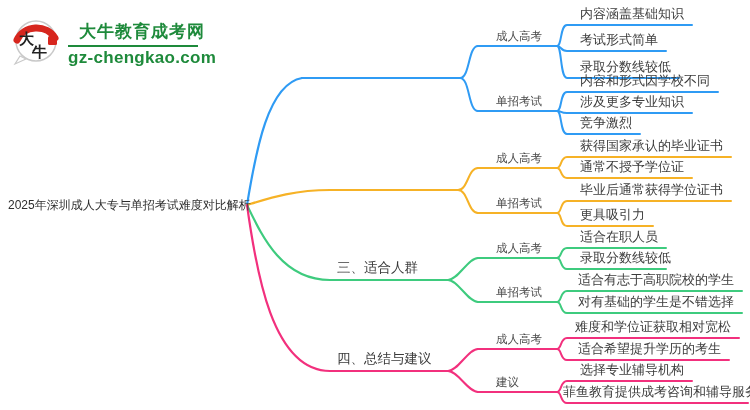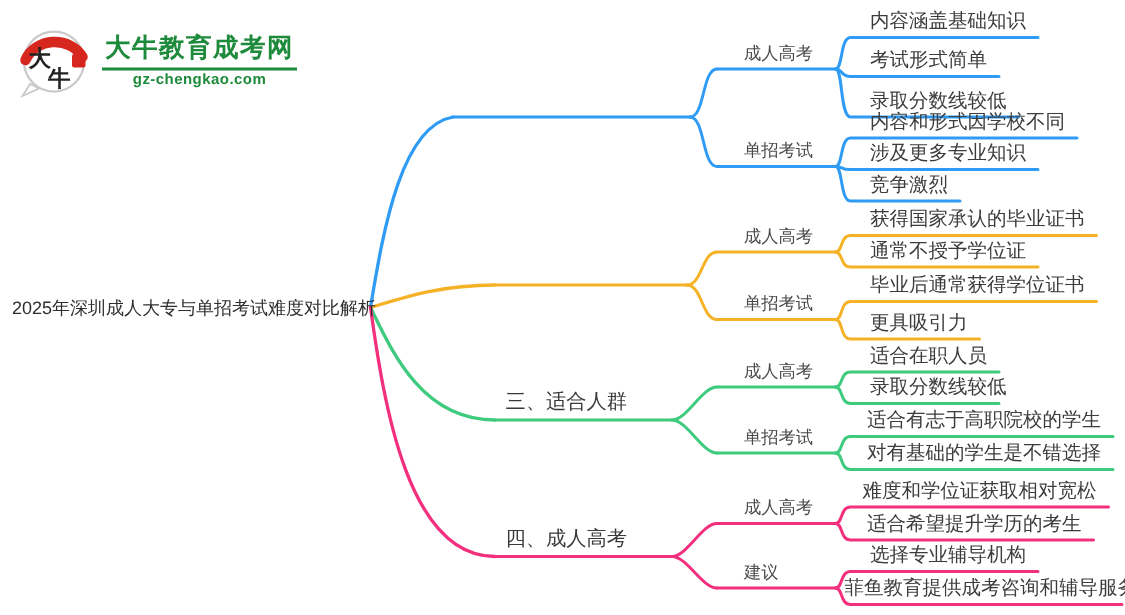--- a/index.html
+++ b/index.html
@@ -15,21 +15,21 @@
   }
   .topic.main{font-size:13.5px;color:#3a3a3a;}
   .topic.child{font-size:11.5px;color:#4a4a4a;}
   .topic.leaf{font-size:13px;color:#3c3c3c;}
   
   #logo{position:absolute;left:8px;top:14px;display:flex;align-items:flex-start;}
   #logo-badge{width:56px;height:52px;flex:0 0 auto;}
   #logo-text{margin-left:4px;margin-top:6px;text-align:center;}
   #logo-title{font-size:17px;font-weight:bold;letter-spacing:1px;}
   #logo-rule{height:2px;margin:2px 0 1px 0;width:130px;}
-  #logo-url{font-size:10px;font-weight:bold;letter-spacing:.3px;}
+  #logo-url{font-size:17px;font-weight:bold;letter-spacing:.3px;}
 </style>
 </head>
 <body>
 
 <div id="stage">
 
   <svg id="edges" viewBox="0 0 750 410" xmlns="http://www.w3.org/2000/svg">
       <path d="M247,205 C256,150 268,84 302,78" fill="none" stroke="#2f9bf4" stroke-width="2.2" stroke-linecap="round"></path>
       <path d="M302,78 L460,78" fill="none" stroke="#2f9bf4" stroke-width="2" stroke-linecap="round"></path>
       <path d="M460,78 C470,78 468,46 478,46" fill="none" stroke="#2f9bf4" stroke-width="2" stroke-linecap="round"></path>
@@ -106,20 +106,20 @@
     <div class="topic child" style="left: 496px; top: 196px;">单招考试</div>
     <div class="topic leaf" style="left: 580px; top: 181px; text-align: right;">毕业后通常获得学位证书</div>
     <div class="topic leaf" style="left: 580px; top: 206px;">更具吸引力</div>
     <div class="topic main" style="left: 337px; top: 259px;">三、适合人群</div>
     <div class="topic child" style="left: 496px; top: 241px;">成人高考</div>
     <div class="topic leaf" style="left: 580px; top: 228px;">适合在职人员</div>
     <div class="topic leaf" style="left: 580px; top: 249px;">录取分数线较低</div>
     <div class="topic child" style="left: 496px; top: 285px;">单招考试</div>
     <div class="topic leaf" style="left: 578px; top: 271px;">适合有志于高职院校的学生</div>
     <div class="topic leaf" style="left: 578px; top: 293px;">对有基础的学生是不错选择</div>
-    <div class="topic main" style="left: 337px; top: 350px;">四、成人高考</div>
+    <div class="topic main" style="left: 337px; top: 350px;">四、总结与建议</div>
     <div class="topic child" style="left: 496px; top: 332px;">成人高考</div>
     <div class="topic leaf" style="left: 575px; top: 318px;">难度和学位证获取相对宽松</div>
     <div class="topic leaf" style="left: 578px; top: 340px;">适合希望提升学历的考生</div>
     <div class="topic child" style="left: 496px; top: 375px;">建议</div>
     <div class="topic leaf" style="left: 580px; top: 361px;">选择专业辅导机构</div>
     <div class="topic leaf" style="left: 563px; top: 383px;">菲鱼教育提供成考咨询和辅导服务</div>
   </div>
 
 </body></html>

